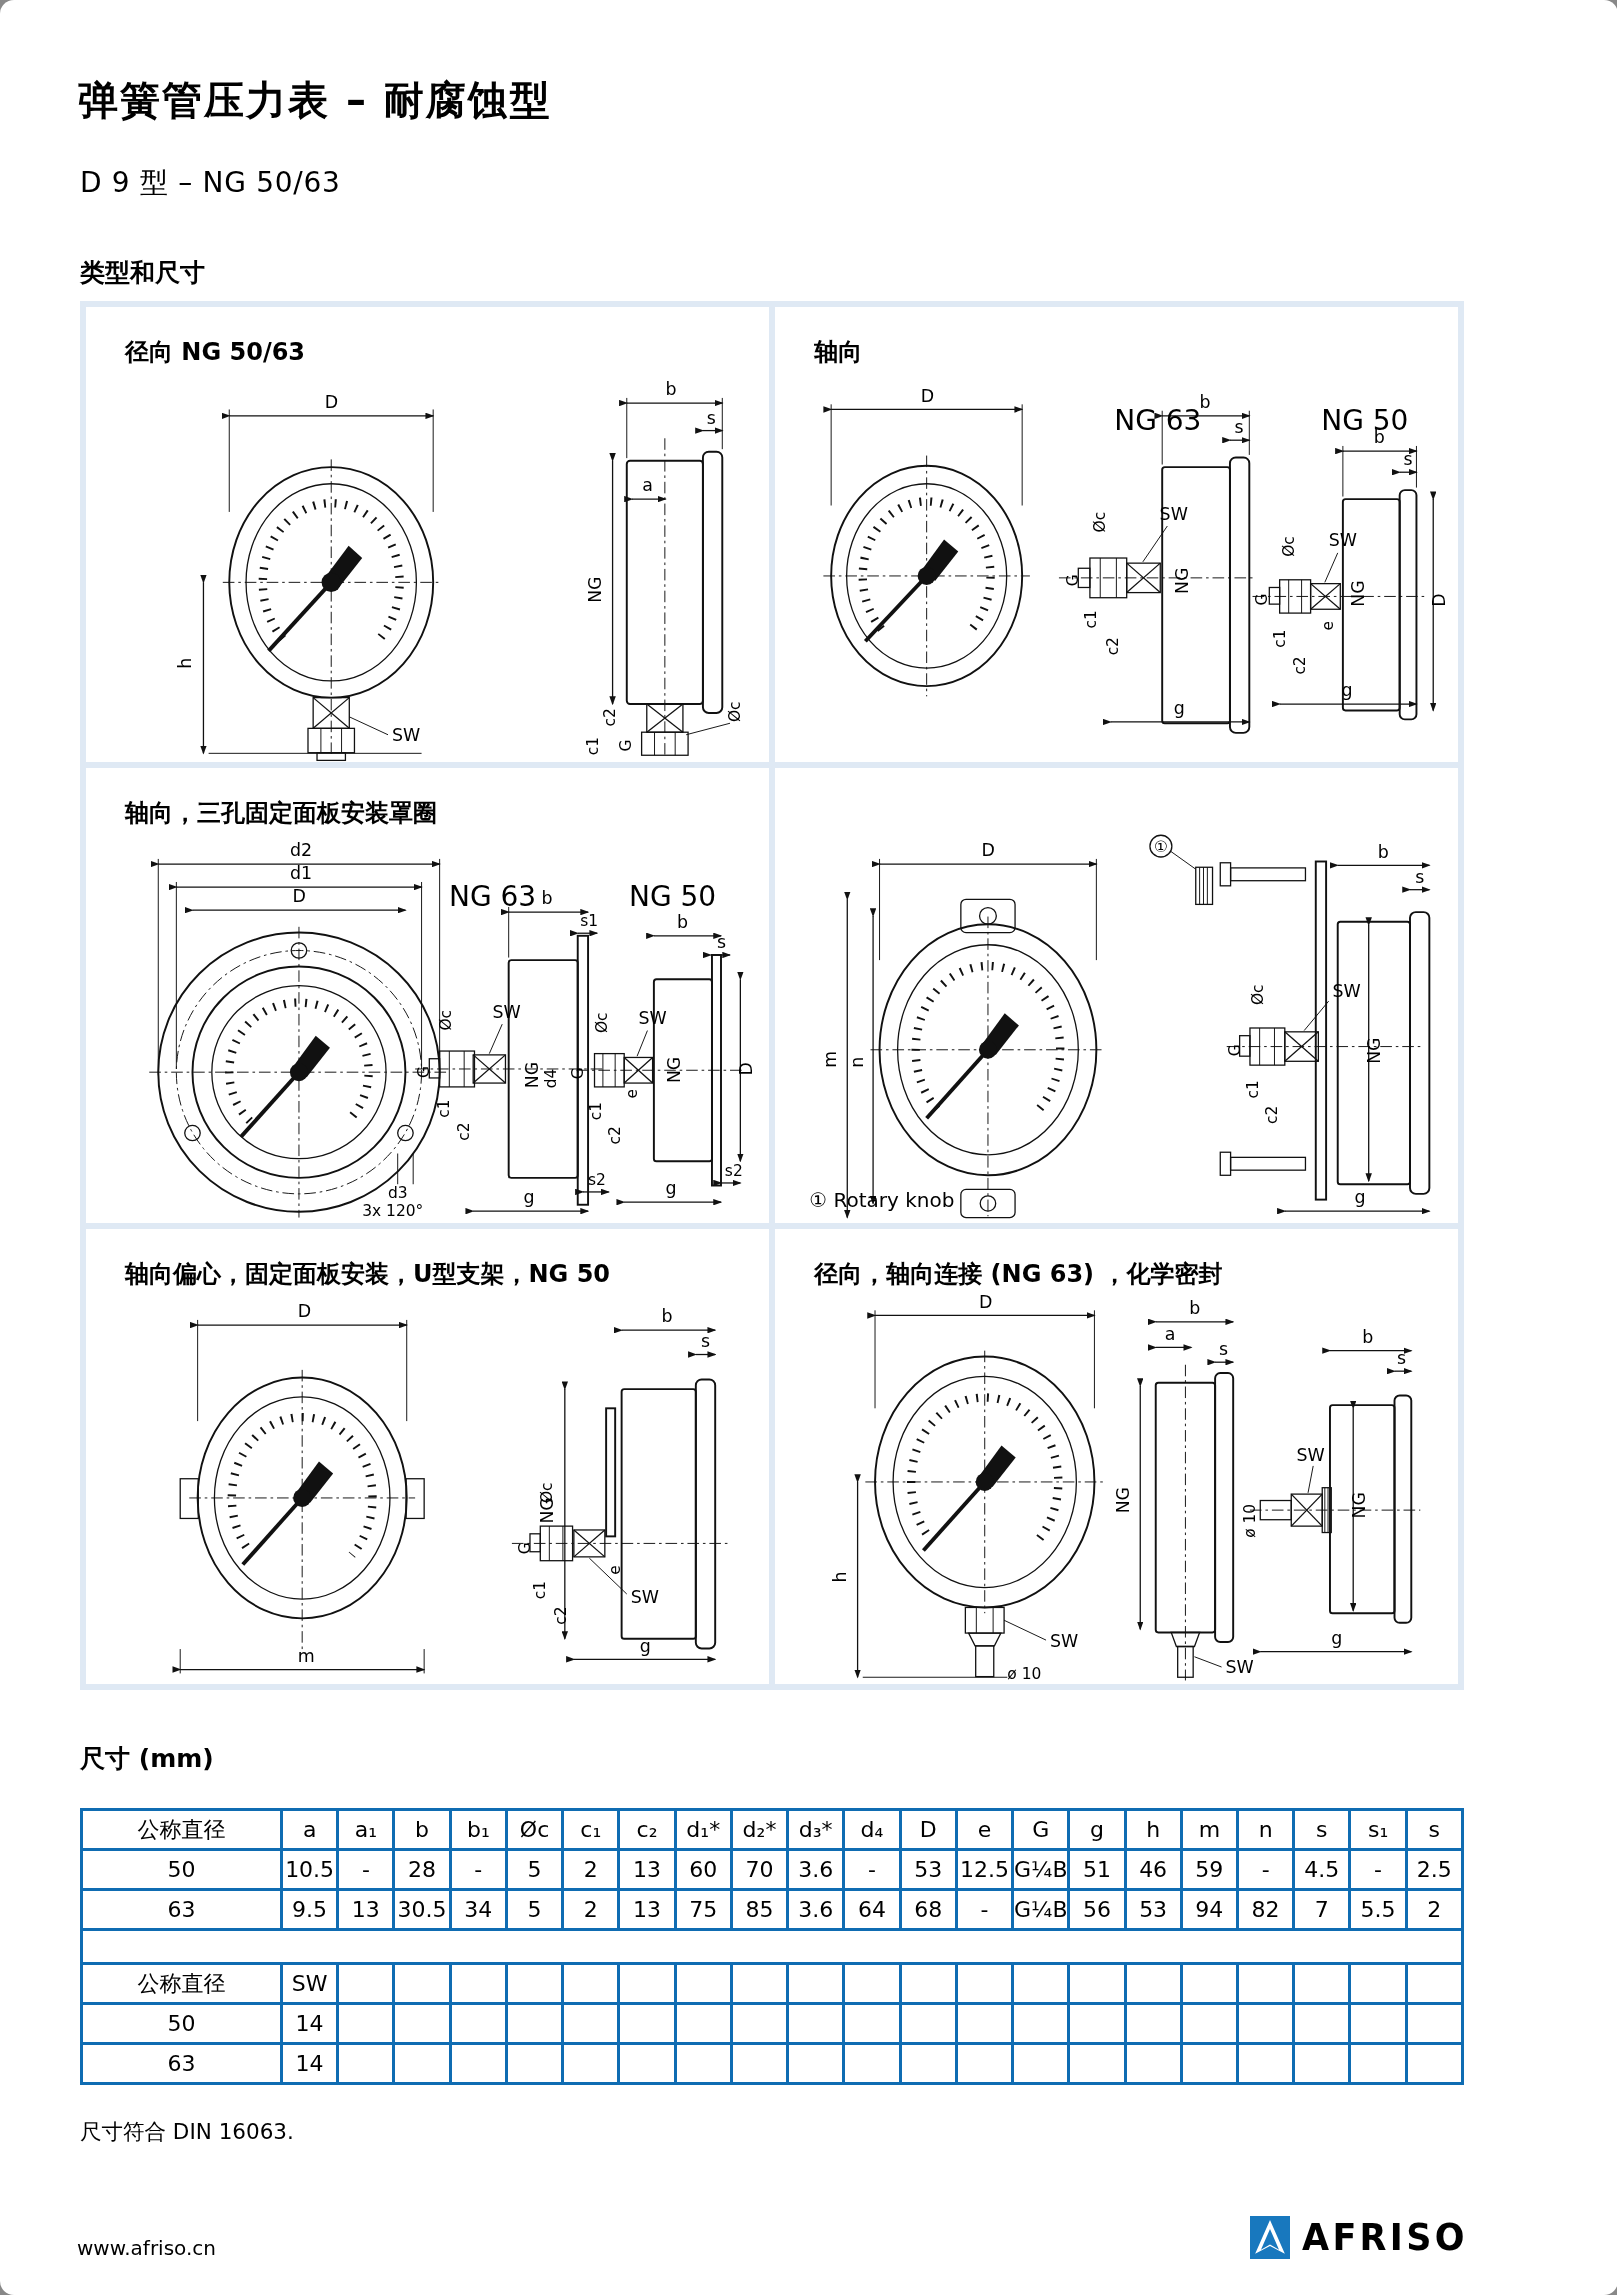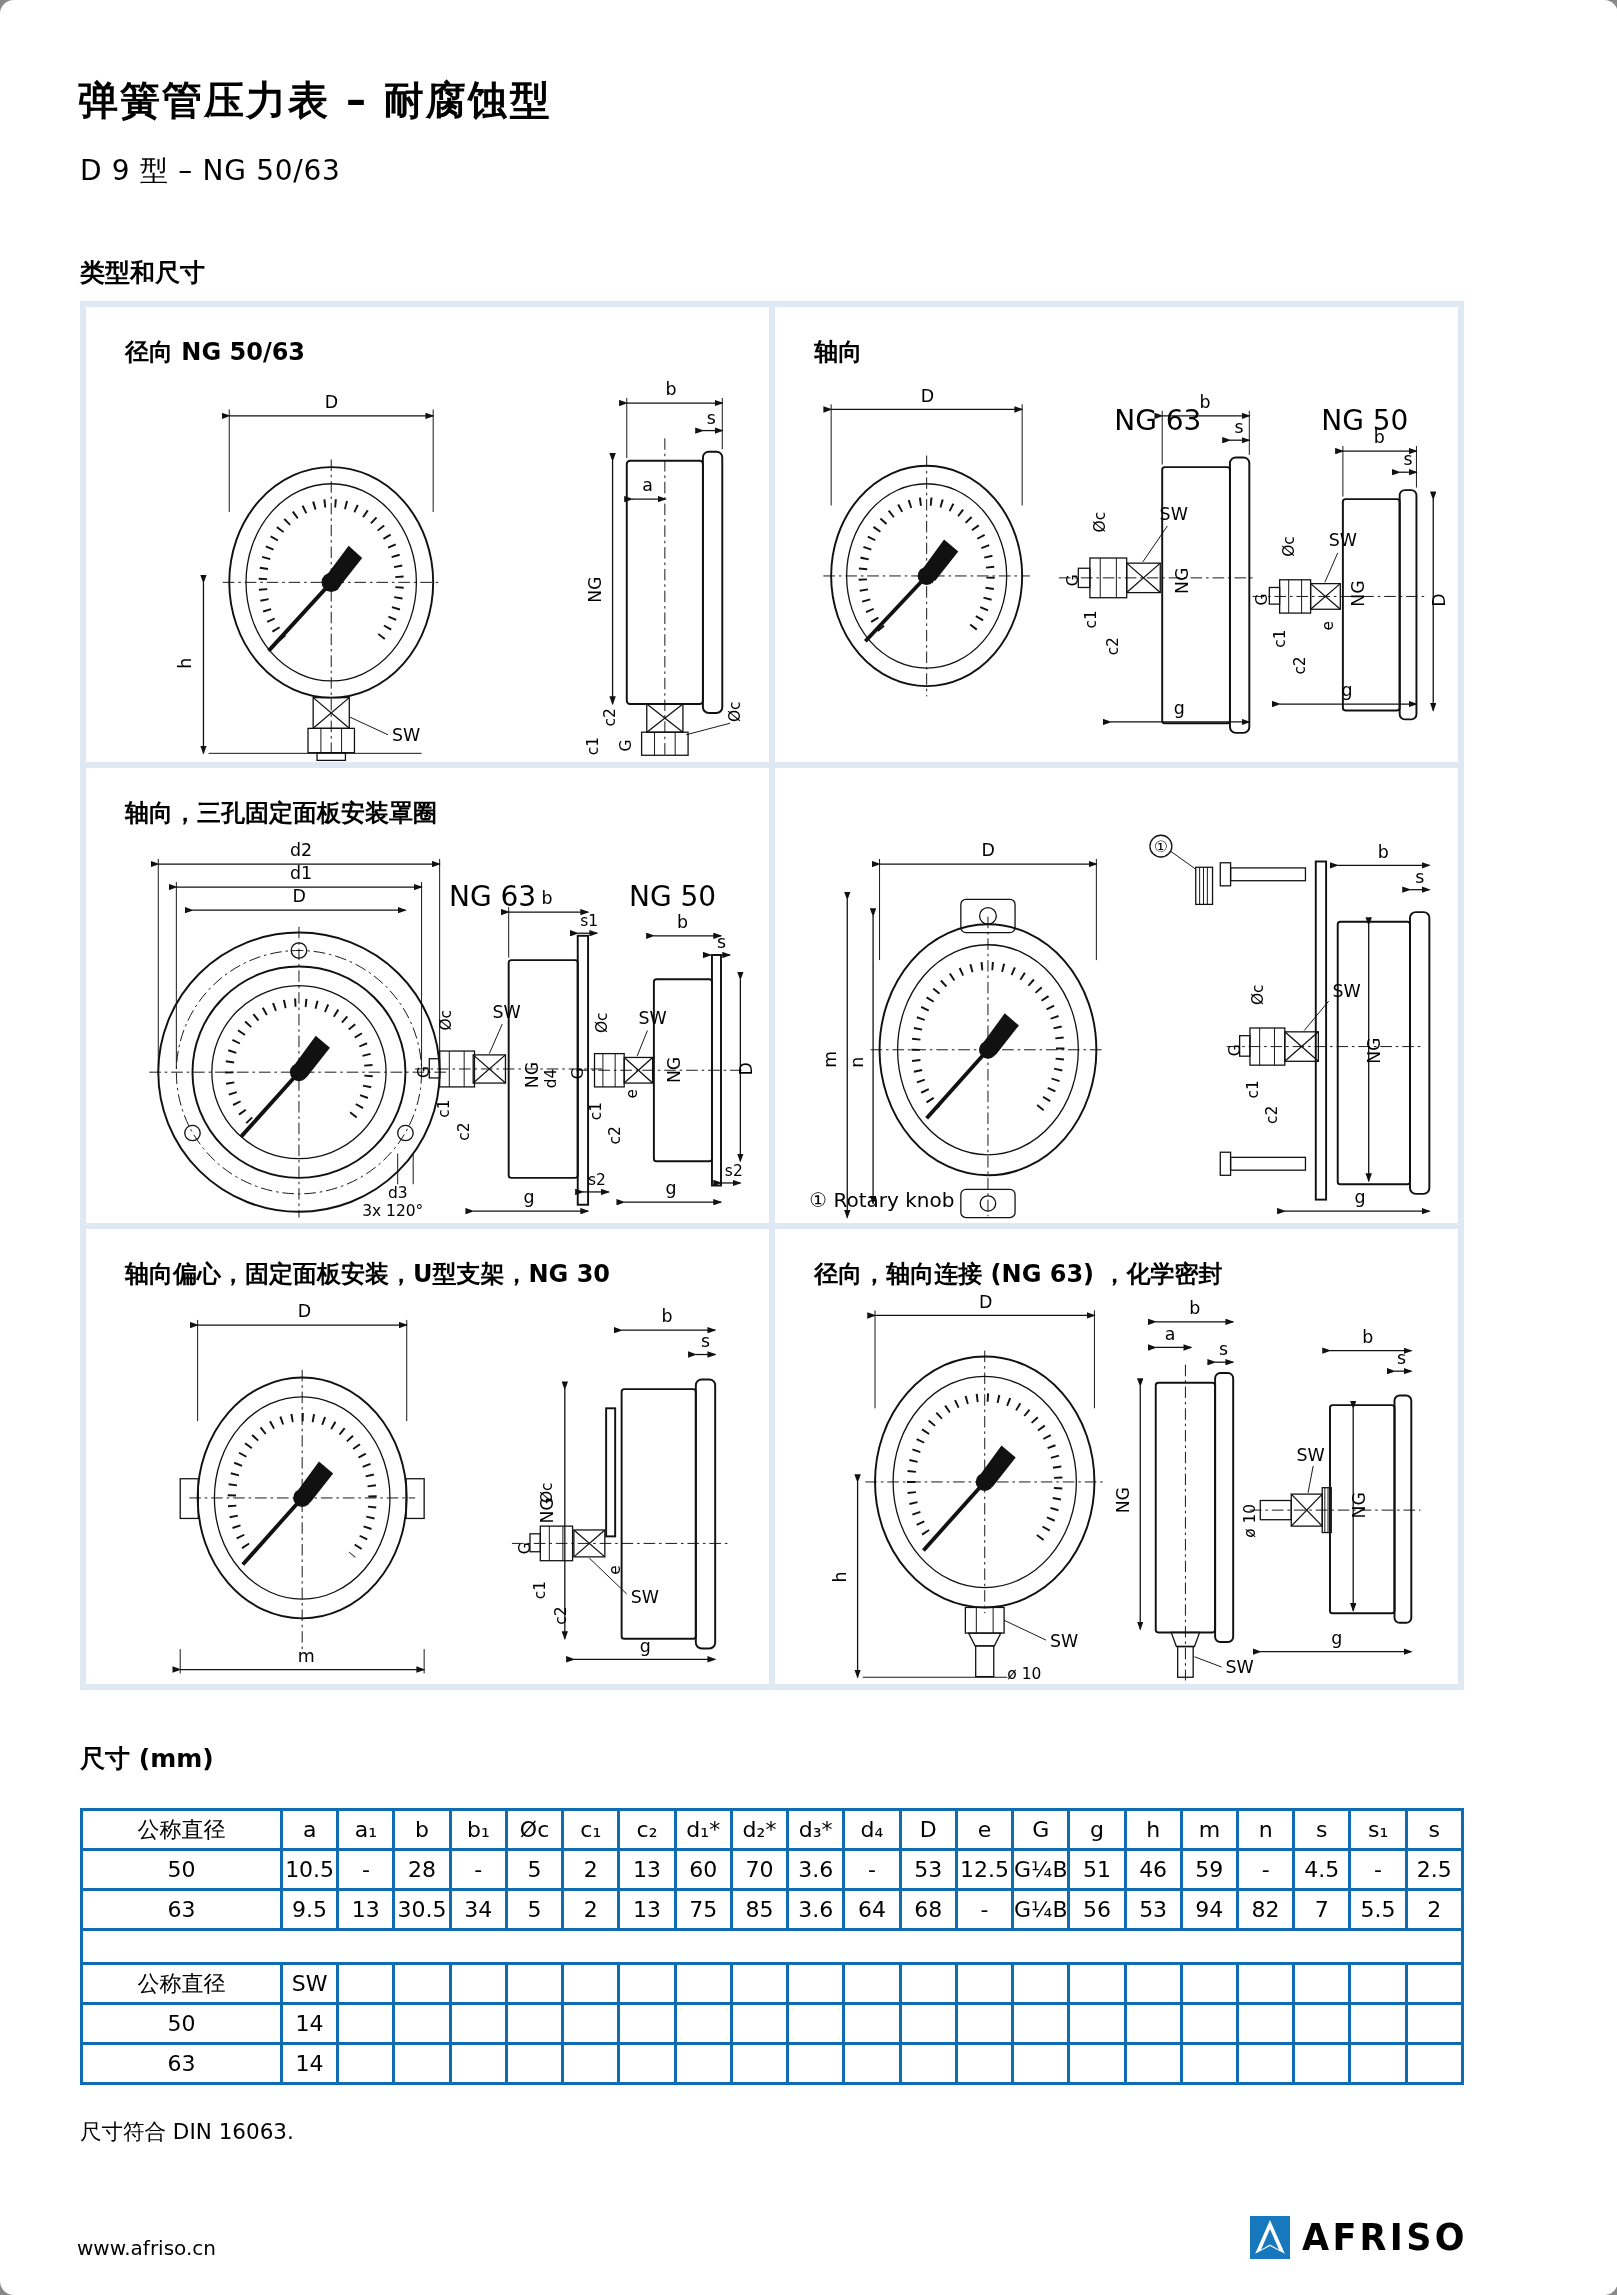--- a/index.html
+++ b/index.html
@@ -1,20 +1,20 @@
 <!DOCTYPE html>
 <html style="font-size:10.4px"><head>
 <meta charset="utf-8">
 <style>
   html,body{margin:0;padding:0;background:#888;}
   .page{position:relative;width:1618px;height:2295px;background:#fff;
         font-family:"DejaVu Sans","Liberation Sans",sans-serif;color:#000;overflow:hidden;border-radius:14px;}
   .abs{position:absolute;}
   .title{left:78px;top:73px;font-size:40px;font-weight:bold;letter-spacing:2px;}
-  .subtitle{left:80px;top:152px;font-size:28px;font-weight:normal;letter-spacing:0.7px;}
+  .subtitle{left:80px;top:164px;font-size:28px;font-weight:normal;letter-spacing:0.7px;}
   .sec-label{left:80px;top:256px;font-size:25px;font-weight:bold;}
   .dims-label{left:80px;top:1742px;font-size:25px;font-weight:bold;}
   .din-note{left:80px;top:2101px;font-size:21.5px;margin-top:16px;}
   .footer-url{left:77px;top:2236px;font-size:20px;}
 
   .panel-grid{left:80px;top:301px;width:1384px;height:1389px;
       display:grid;grid-template-columns:1fr 1fr;grid-template-rows:1fr 1fr 1fr;
       gap:6.5px;background:#dfe9f4;border:6.5px solid #dfe9f4;box-sizing:border-box;}
   .panel{position:relative;background:#fff;overflow:hidden;}
   .panel-title{position:absolute;left:39px;top:29px;font-size:24px;font-weight:bold;z-index:2;}
@@ -360,21 +360,21 @@
           <text transform="rotate(-90 778 556)" x="778" y="556" class="sm">c2</text>
           <line class="d" x1="920" y1="245" x2="920" y2="645"></line>
           <text transform="rotate(-90 938 462)" x="938" y="462">NG</text>
           <line class="d" x1="790" y1="692" x2="1014" y2="692"></line>
           <text x="898" y="680">g</text>
         </g>
       </svg>
     </div>
 
     <div class="panel">
-      <div class="panel-title">轴向偏心，固定面板安装，U型支架，NG 30</div>
+      <div class="panel-title">轴向偏心，固定面板安装，U型支架，NG 50</div>
       <svg viewBox="0 0 1058 710" preserveAspectRatio="none">
         <g>
           <line class="d" x1="173" y1="150" x2="497" y2="150"></line>
           <line class="e" x1="173" y1="142" x2="173" y2="300"></line>
             <line class="e" x1="497" y1="142" x2="497" y2="300"></line>
           <text x="328" y="138">D</text>
           <rect class="t" x="146" y="390" width="28" height="62"></rect>
           <rect class="t" x="496" y="390" width="28" height="62"></rect>
           <ellipse class="o" cx="335" cy="420" rx="162" ry="188"></ellipse>
           <ellipse class="t" cx="335" cy="420" rx="136" ry="158"></ellipse>

